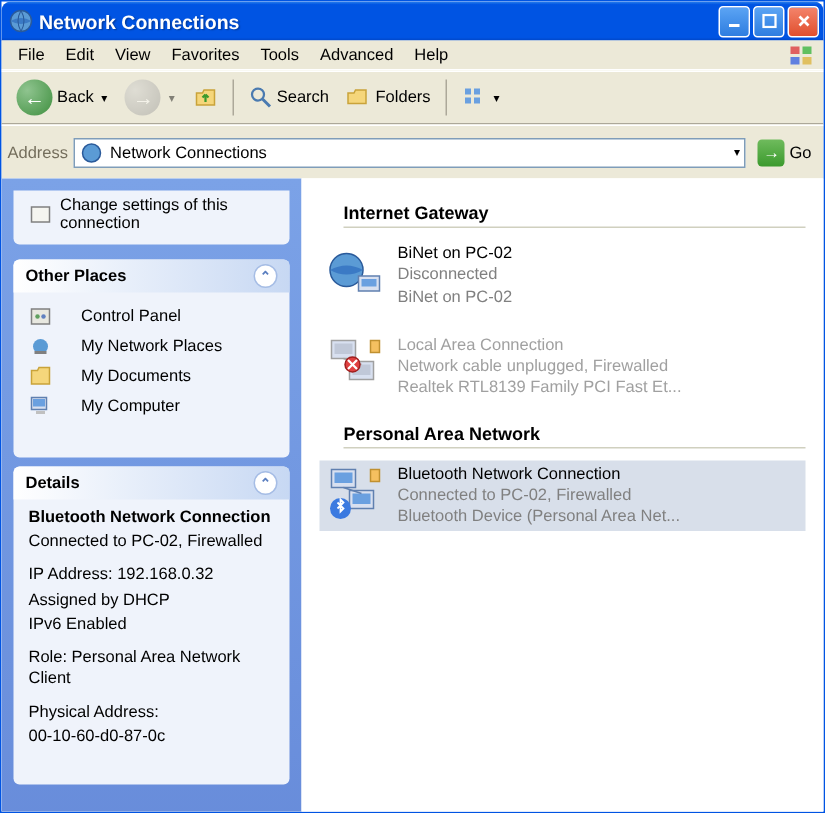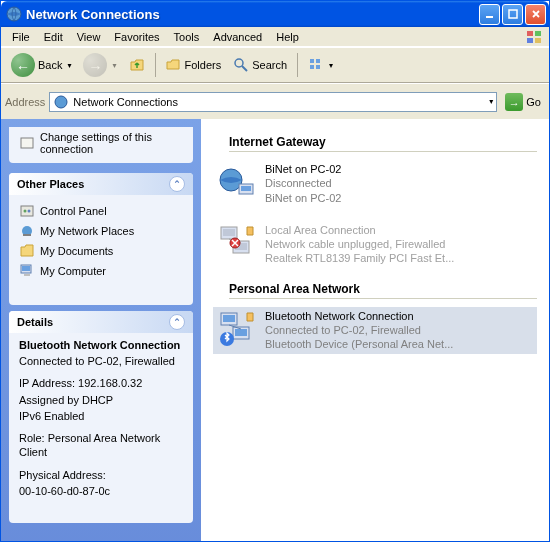--- a/index.html
+++ b/index.html
@@ -27,21 +27,21 @@
 .addressbar label{color:#746e5c}
 .addrbox{flex:1;height:20px;border:1px solid #7f9db9;background:#fff;display:flex;align-items:center;padding:0 3px;gap:4px}
 .gobtn{display:flex;align-items:center;gap:3px;padding:1px 4px}
 .gosquare{width:18px;height:18px;background:linear-gradient(to bottom,#6fbb5d,#3b9a2d);border-radius:3px;display:flex;align-items:center;justify-content:center;color:#fff;font-weight:bold}
 .content{display:flex;height:520px;background:#fff}
 .leftpane{width:200px;background:linear-gradient(to bottom,#7ba2e7 0%,#6488d8 100%);padding:8px;overflow:hidden}
 .panel{background:#eff3fb;border-radius:4px;margin-bottom:6px;padding-bottom:22px}
 .panel .phdr{background:linear-gradient(to right,#fff,#c7d8f3);height:22px;border-radius:4px 4px 0 0;display:flex;align-items:center;padding:0 8px;font-weight:bold;color:#215dc6}
 .panel .phdr .collapse{margin-left:auto;width:16px;height:16px;border:1px solid #a6bde5;border-radius:50%;display:flex;align-items:center;justify-content:center;font-size:9px;color:#5b7fc0;background:#fff}
 .panel .pbody{padding:6px 10px 2px 10px}
-.panel .plink{display:flex;align-items:center;gap:5px;padding:2px 0;color:#215dc6;cursor:pointer}
+.panel .plink{display:flex;align-items:center;gap:19px;padding:2px 0;color:#215dc6;cursor:pointer}
 .panel .detail-title{font-weight:bold;color:#000;margin-bottom:2px}
 .panel .detail-line{color:#000;padding:1px 0;line-height:1.3}
 .toppanel{background:#eff3fb;border-radius:0 0 4px 4px;margin-bottom:10px;padding:4px 10px 8px 10px}
 .toppanel .plink{display:flex;align-items:center;gap:5px;color:#215dc6}
 .mainpane{flex:1;background:#fff;padding:10px 12px;overflow:auto}
 .grouphdr{font-weight:bold;font-size:12px;color:#000;border-bottom:1px solid #d0d0bf;padding-bottom:2px;margin:6px 0 8px 16px}
 .connitem{display:flex;gap:8px;padding:2px 4px;margin-bottom:14px;align-items:flex-start}
 .connitem.disabled .cname,.connitem.disabled .cstatus,.connitem.disabled .cdev{color:#a0a0a0}
 .connitem.selected{background:#d8dfea}
 .connicon{width:40px;height:40px;flex-shrink:0}
@@ -121,33 +121,33 @@
         <svg viewBox="0 0 16 16">
           <path d="M2 5 L6 5 L7 3 L14 3 L14 13 L2 13 Z" fill="#f5d67b" stroke="#c9a33a"></path>
           <path d="M8 6 L8 11 M8 6 L6 8 M8 6 L10 8" stroke="#3b9a2d" stroke-width="1.5" fill="none"></path>
         </svg>
       </span>
   </div>
   <div class="tsep"></div>
   <div class="tbtn">
     <span class="smallicon">
         <svg viewBox="0 0 16 16">
-          <path d="M1 5 L5 5 L6 3 L13 3 L13 12 L1 12 Z" fill="#f5d67b" stroke="#c9a33a"></path>
-        </svg>
-      </span>
-    <span>Folders</span>
-  </div>
-  <div class="tbtn">
-    <span class="smallicon">
-        <svg viewBox="0 0 16 16">
           <circle cx="6" cy="6" r="4" fill="none" stroke="#4a7ab0" stroke-width="1.5"></circle>
           <line x1="9" y1="9" x2="14" y2="14" stroke="#4a7ab0" stroke-width="2"></line>
         </svg>
       </span>
     <span>Search</span>
+  </div>
+  <div class="tbtn">
+    <span class="smallicon">
+        <svg viewBox="0 0 16 16">
+          <path d="M1 5 L5 5 L6 3 L13 3 L13 12 L1 12 Z" fill="#f5d67b" stroke="#c9a33a"></path>
+        </svg>
+      </span>
+    <span>Folders</span>
   </div>
   <div class="tsep"></div>
   <div class="tbtn">
     <span class="smallicon">
         <svg viewBox="0 0 16 16">
           <rect x="2" y="2" width="4" height="4" fill="#6aa0e0"></rect>
           <rect x="8" y="2" width="4" height="4" fill="#6aa0e0"></rect>
           <rect x="2" y="8" width="4" height="4" fill="#6aa0e0"></rect>
           <rect x="8" y="8" width="4" height="4" fill="#6aa0e0"></rect>
         </svg>

